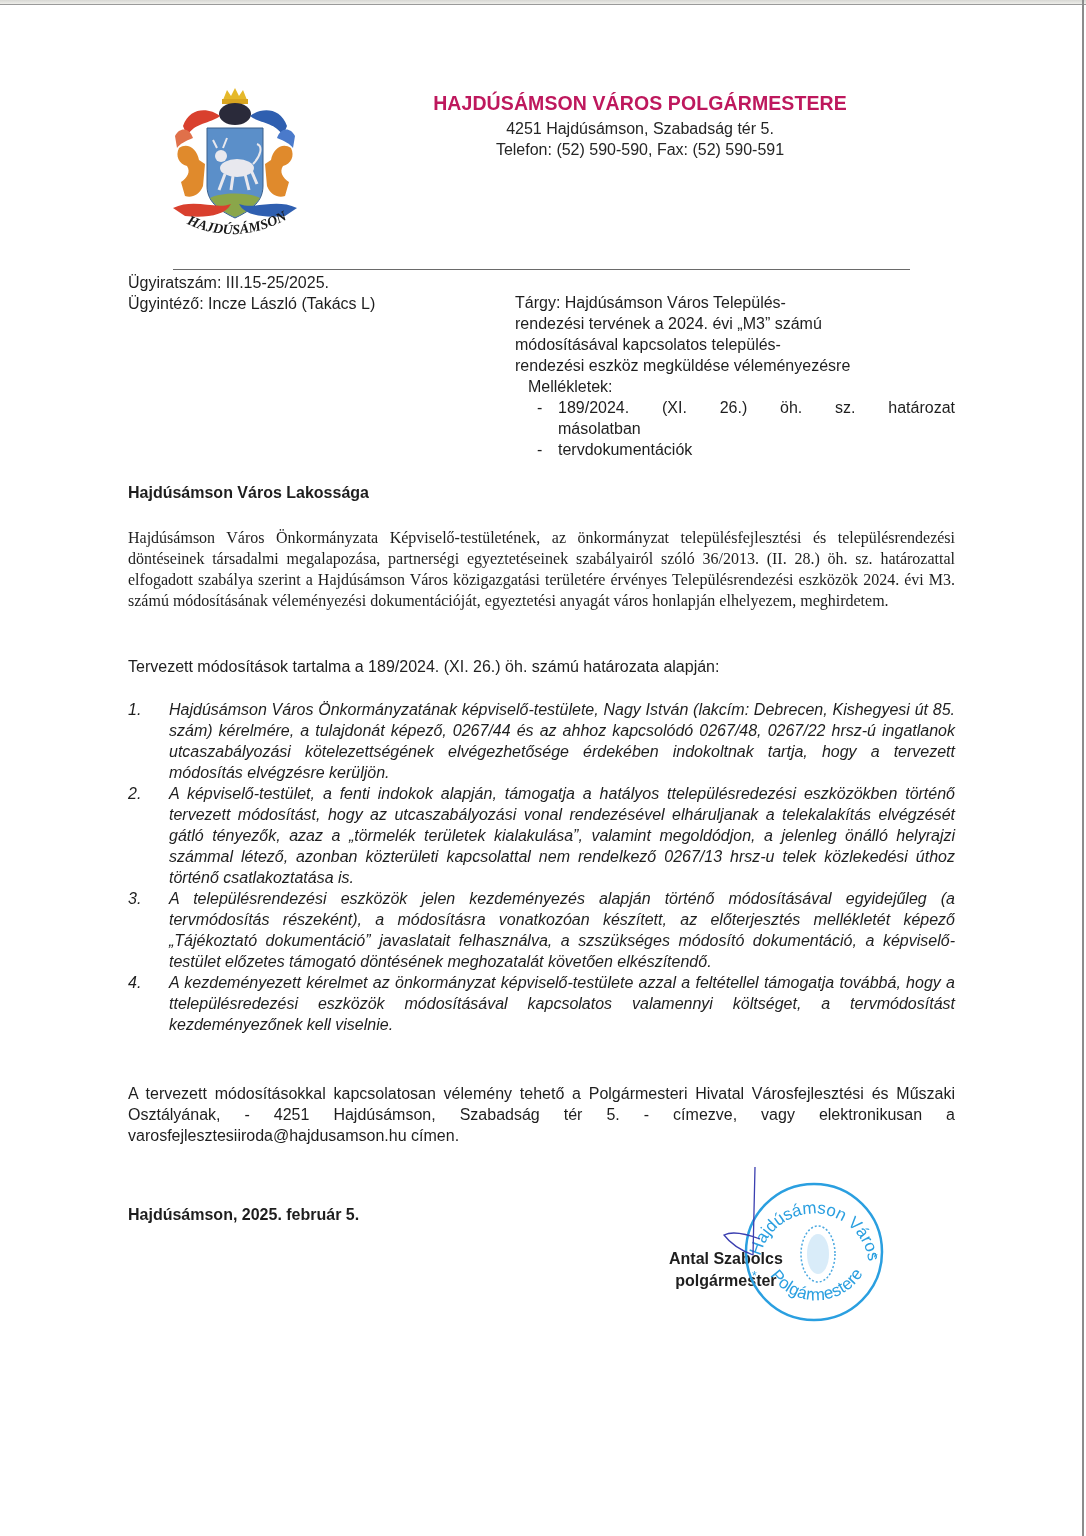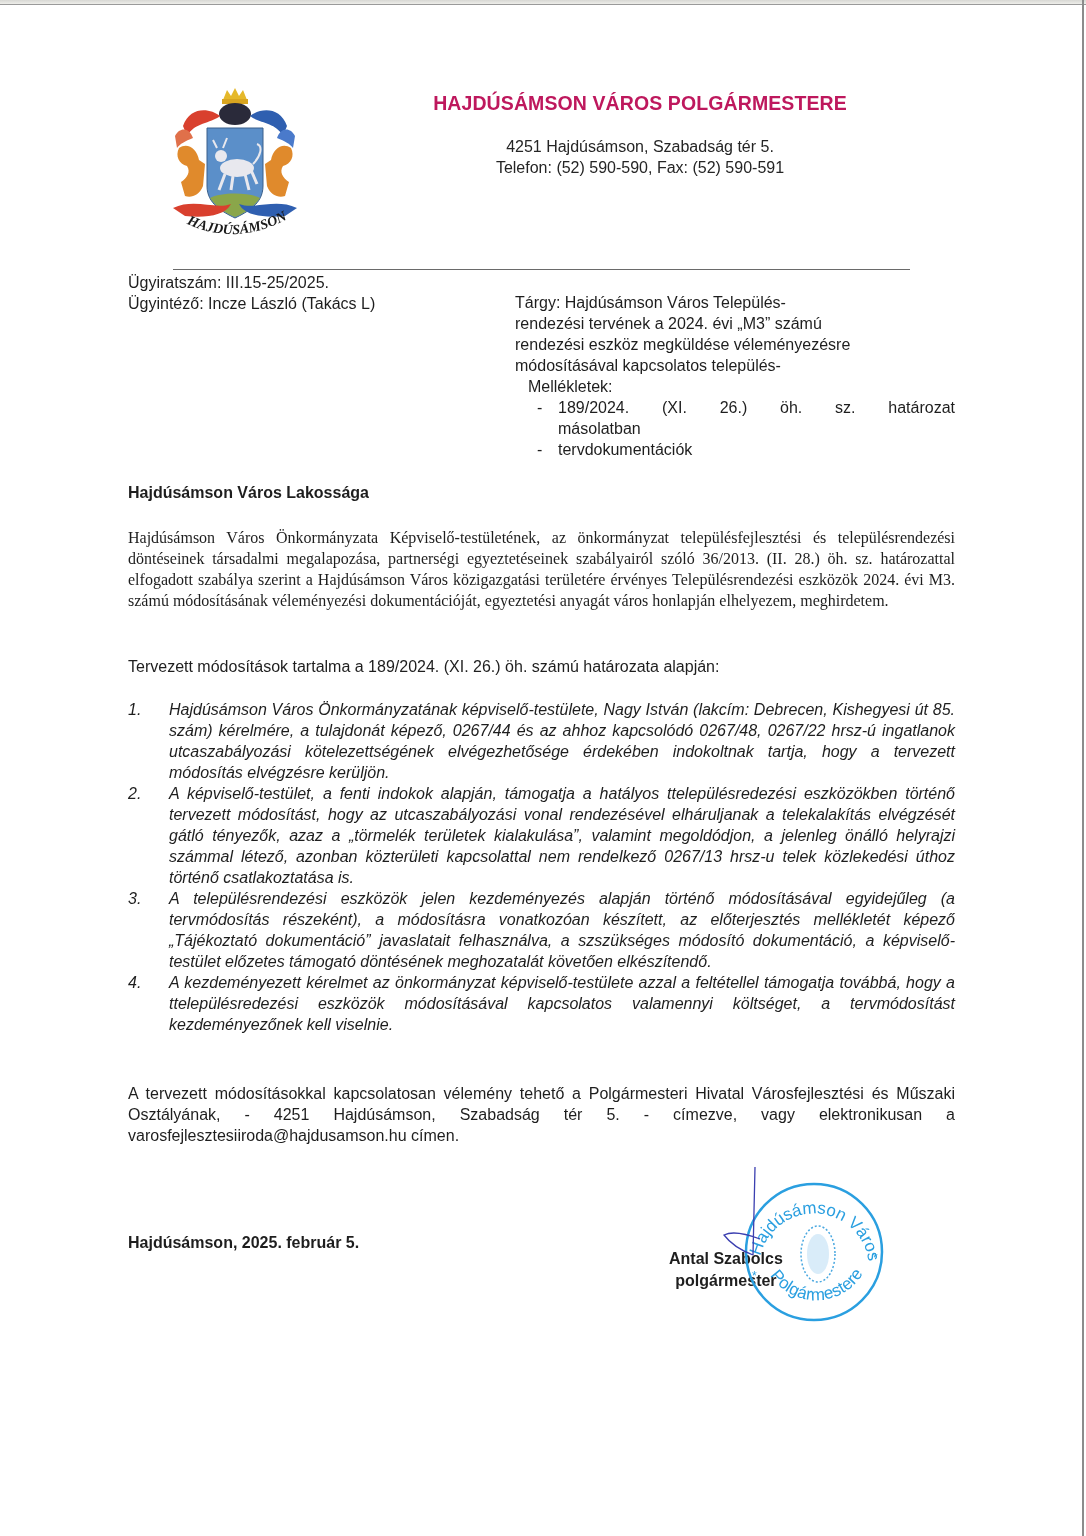--- a/index.html
+++ b/index.html
@@ -16,41 +16,41 @@
     position:absolute; right:2px; top:0; width:2px; height:1536px; background:#8c8c8c;
   }
   .coat {
     position:absolute; left:165px; top:86px; width:140px; height:160px;
   }
   .header-block {
     position:absolute; left:400px; top:92px; width:480px; text-align:center;
   }
   .header-title { font-size:19.5px; font-weight:bold; letter-spacing:0.1px; color:#be185d; }
   .header-line { font-size:16px; line-height:21px; color:#252525; }
-  .header-line.first { margin-top:21px; }
+  .header-line.first { margin-top:3px; }
   .separator {
     position:absolute; left:173px; top:269px; width:737px; height:1px; background:#6a6a6a;
   }
   .ref-block { position:absolute; left:128px; top:272px; font-size:16px; line-height:21px; }
   .subject-block { position:absolute; left:515px; top:292px; width:440px; font-size:16px; line-height:21px; }
   .attachments-label { margin-left:13px; }
   .attachment-item { display:flex; }
   .attachment-item .dash { width:43px; padding-left:22px; box-sizing:border-box; }
   .attachment-item .text { flex:1; text-align:justify; text-align-last:justify; }
   .attachment-item.cont .text { text-align-last:left; }
   .addressee { position:absolute; left:128px; top:484px; font-size:16px; font-weight:bold; }
   .body-text { position:absolute; left:128px; width:827px; font-size:16px; line-height:21px; text-align:justify; }
   .p1 { top:527px;font-family:Liberation Serif, serif; }
   .p2 { top:656px; }
   .list { position:absolute; left:128px; top:699px; width:827px; font-size:16px; line-height:21px; font-style:italic; }
   .list-item { display:flex; }
   .list-num { width:25px; flex:none; font-style:italic; }
   .list-text { flex:1; text-align:justify;margin-left:16px; }
   .p3 { top:1083px; }
-  .date-line { position:absolute; left:128px; top:1206px; font-size:16px; font-weight:bold;margin-top:28px; }
+  .date-line { position:absolute; left:128px; top:1206px; font-size:16px; font-weight:bold; }
   .signature { position:absolute; left:669px; top:1248px; font-size:16px; line-height:22px; font-weight:bold; text-align:center; z-index:2; }
   .stamp { position:absolute; left:740px; top:1170px; width:145px; height:160px; z-index:3; pointer-events:none; }
   .sig-stroke { position:absolute; left:720px; top:1165px; width:60px; height:110px; z-index:4; pointer-events:none; }
 </style>
 </head>
 <body>
 
 <div class="scan-top"></div>
 <div class="scan-right"></div>
 
@@ -97,22 +97,22 @@
 <div class="separator"></div>
 
 <div class="ref-block">
   <div>Ügyiratszám: III.15-25/2025.</div>
   <div>Ügyintéző: Incze László (Takács L)</div>
 </div>
 
 <div class="subject-block">
   <div>Tárgy: Hajdúsámson Város Település-</div>
   <div>rendezési tervének a 2024. évi „M3” számú</div>
+  <div>módosításával  kapcsolatos település-</div>
   <div>rendezési eszköz megküldése véleményezésre</div>
-  <div>módosításával  kapcsolatos település-</div>
   <div class="attachments-label">Mellékletek:</div>
   <div class="attachment-item">
     <span class="dash">-</span>
     <span class="text">189/2024. (XI. 26.) öh. sz. határozat</span>
   </div>
   <div class="attachment-item cont">
     <span class="dash"></span>
     <span class="text">másolatban</span>
   </div>
   <div class="attachment-item cont">

